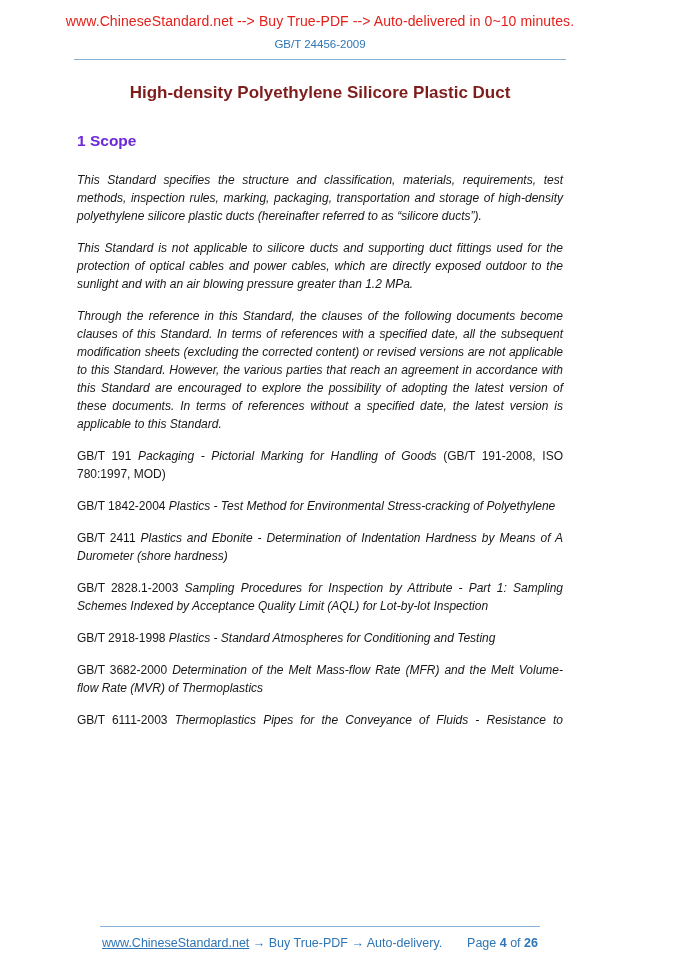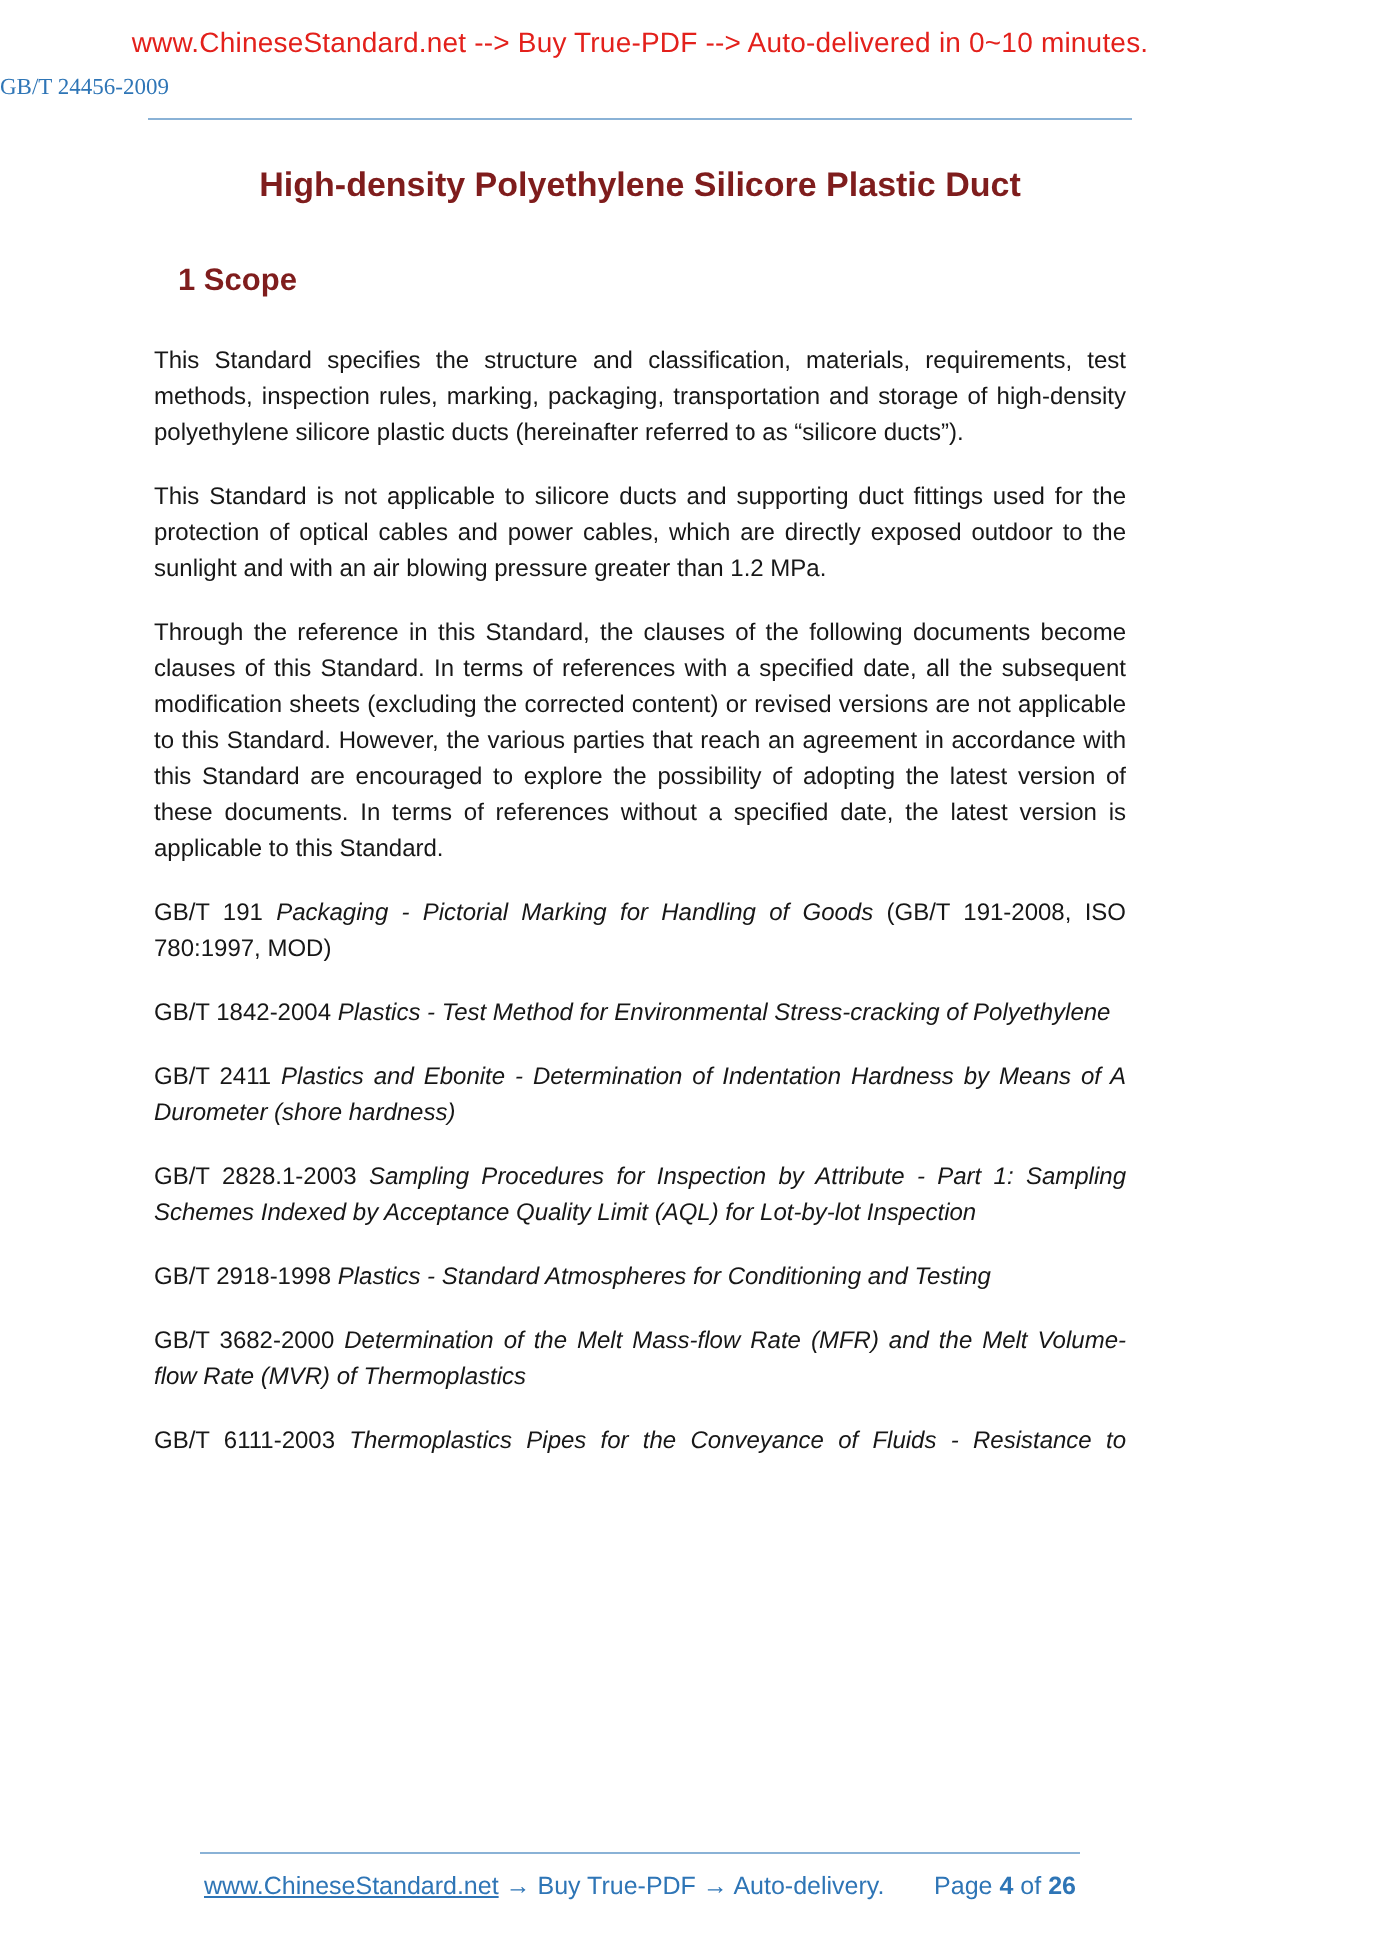--- a/index.html
+++ b/index.html
@@ -23,23 +23,23 @@
   }
   .promo{
     margin-top:13px;
     text-align:center;
     color:var(--red);
     font-size:14px;
     letter-spacing:0.1px;
   }
   .docnum{
     margin-top:9px;
+    text-align:center;
     color:var(--blue);
     font-size:11.5px;
-    font-family:Liberation Serif, serif;
   }
   .header-rule{
     width:492px;
     margin:9px auto 0 auto;
     border:0;
     border-top:1px solid var(--rule);
     height:0;
   }
   .doc-title{
     margin-top:23px;
@@ -48,30 +48,30 @@
     font-weight:bold;
     color:#7f1d1d;
   }
   .content{
     width:486px;
     margin:0 auto;
   }
   .section-heading{
     font-size:15.5px;
     font-weight:bold;
-    color:#7f1d1d;
+    color:#6d28d9;
     margin-top:29px;
     margin-bottom:21px;
-    margin-left:12px;
   }
   .body-para{
     font-size:12px;
     line-height:18px;
     text-align:justify;
     margin-bottom:14px;
+    font-style:italic;
   }
   .ref-para{
     font-size:12px;
     line-height:18px;
     text-align:justify;
     margin-bottom:14px;
   }
   .ref-para .ref-title{
     font-style:italic;
     margin-top:32px;

